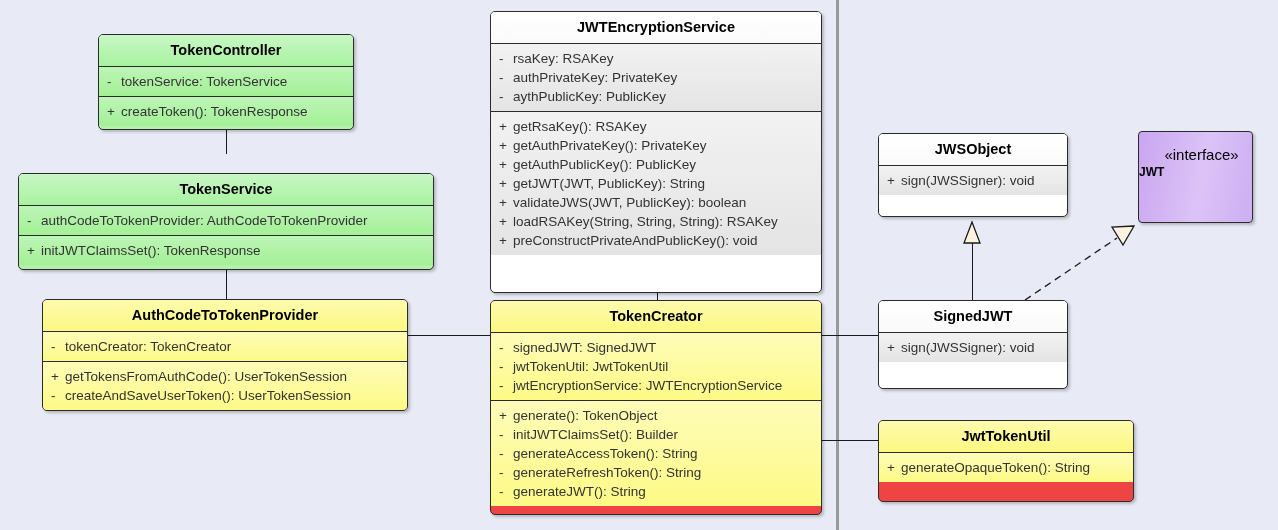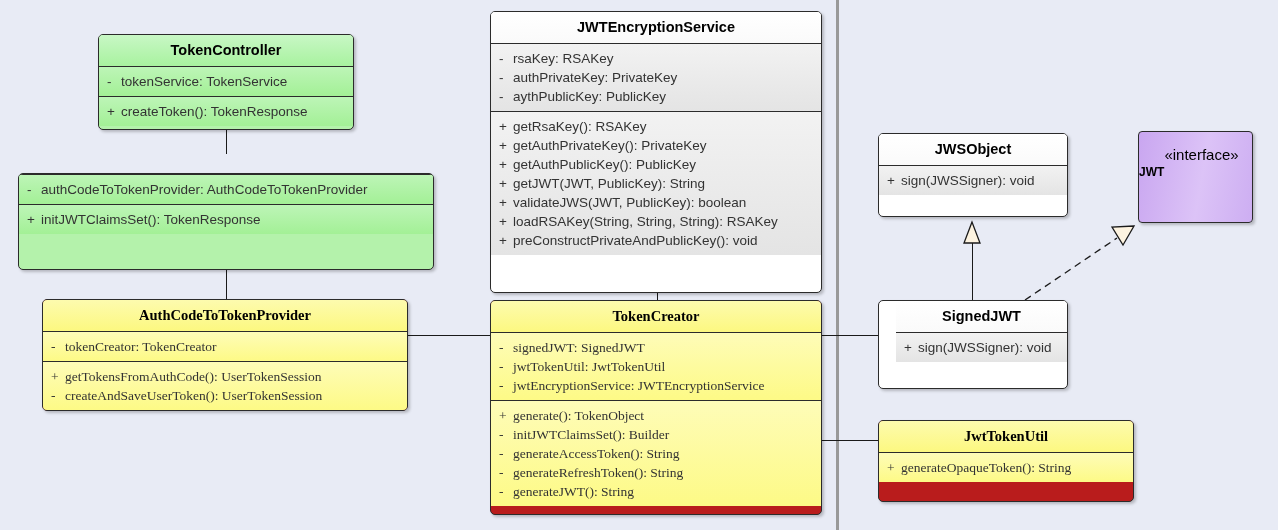--- a/index.html
+++ b/index.html
@@ -67,21 +67,21 @@
   }
   .uml .member { flex: 1 1 auto; }
 
   
   .green .title { background: linear-gradient(#c8f7c5, #a8f29f); }
   .green .compartment { background: linear-gradient(#bdf5b7, #a3f096); }
   .green { background: #b4f2ab; margin-top: 20px; }
 
   .yellow .title { background: linear-gradient(#fdfbae, #fcf880); }
   .yellow .compartment { background: linear-gradient(#fefcb8, #fdfa86); }
-  .yellow { background: #b91c1c; font-family: Liberation Serif, serif; }
+  .yellow { background: #ef4444; }
 
   .white .title { background: linear-gradient(#ffffff, #fafafa); }
   .white .compartment { background: linear-gradient(#f2f2f2, #e4e4e4); }
   .white { background: #ffffff; }
 
   .purple {
     background: linear-gradient(100deg, #c9a6f0, #dcc3f7 55%, #cdaef2);
     border-radius: 4px;
   }
   .purple .stereotype {
@@ -145,20 +145,21 @@
     </div>
     <div class="compartment">
       <div class="row">
         <span class="vis">+</span>
         <span class="member">createToken(): TokenResponse</span>
       </div>
     </div>
   </div>
 
   <div class="uml green" style="left:18px; top:153px; width:416px; height:97px;">
+    <div class="title">TokenService</div>
     <div class="compartment">
       <div class="row">
         <span class="vis">-</span>
         <span class="member">authCodeToTokenProvider: AuthCodeToTokenProvider</span>
       </div>
     </div>
     <div class="compartment">
       <div class="row">
         <span class="vis">+</span>
         <span class="member">initJWTClaimsSet(): TokenResponse</span>
@@ -282,21 +283,21 @@
         <span class="member">sign(JWSSigner): void</span>
       </div>
     </div>
   </div>
 
   <div class="uml purple" style="left:1138px; top:131px; width:115px; height:92px;">
     <div class="stereotype">«interface»</div>
     <div class="ifname">JWT</div>
   </div>
 
-  <div class="uml white" style="left:878px; top:300px; width:190px; height:89px;padding-left:17px;">
+  <div class="uml white" style="left:878px; top:300px; width:190px; height:89px;">
     <div class="title">SignedJWT</div>
     <div class="compartment">
       <div class="row">
         <span class="vis">+</span>
         <span class="member">sign(JWSSigner): void</span>
       </div>
     </div>
   </div>
 
   <div class="uml yellow" style="left:878px; top:420px; width:256px; height:82px;">

